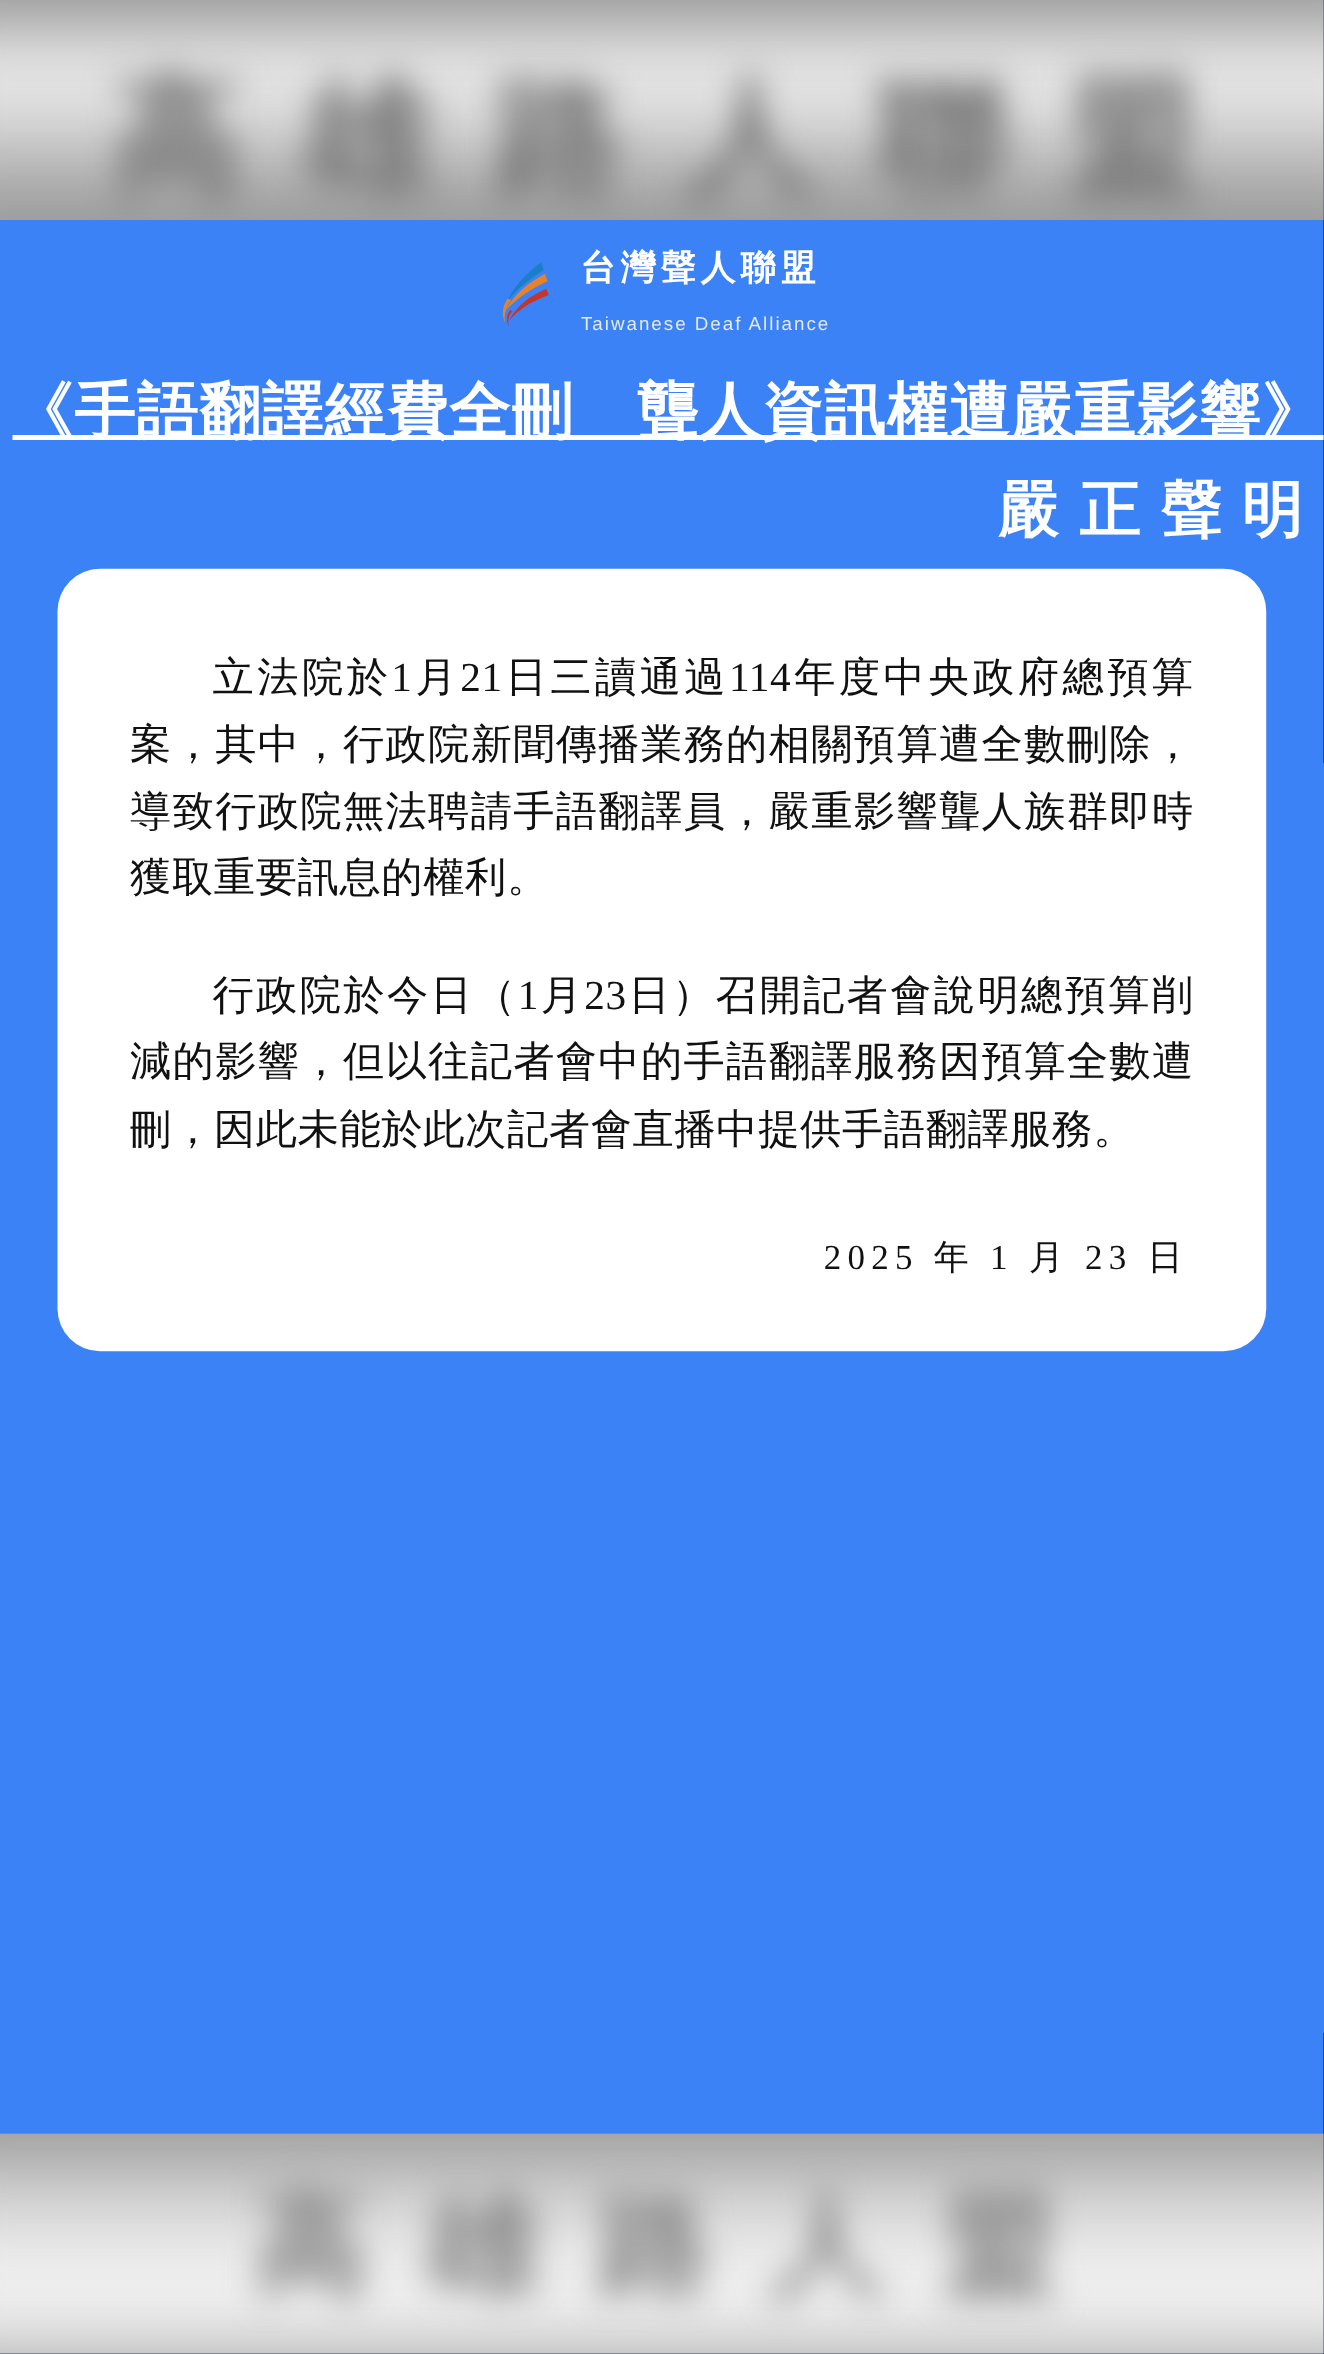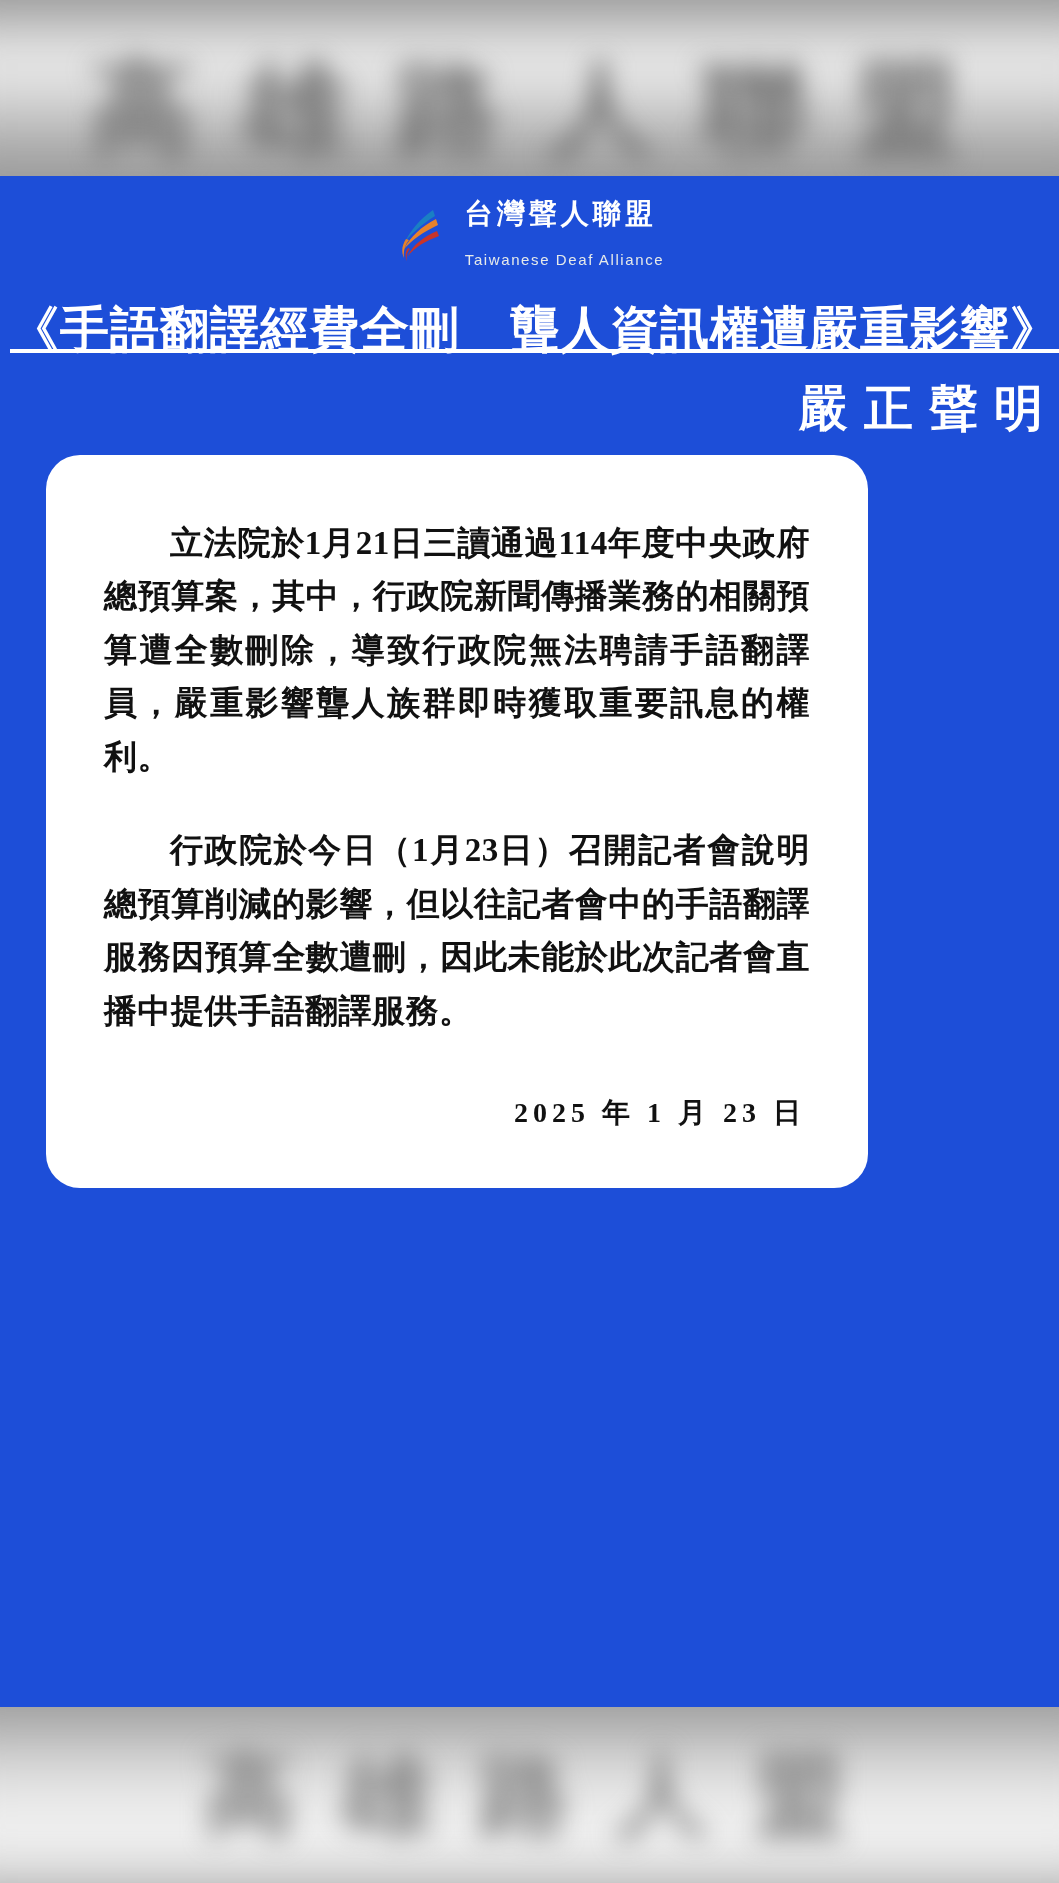--- a/index.html
+++ b/index.html
@@ -9,21 +9,21 @@
   }
   body {
     font-family: "Liberation Sans", "DejaVu Sans", sans-serif;
   }
 
   #page {
     position: relative;
     width: 1059px;
     height: 1883px;
     overflow: hidden;
-    background: #1d4ed8;
+    background: #3b82f6;
   }
 
   
   .blur-band {
     position: absolute;
     left: 0;
     width: 1059px;
     overflow: hidden;
     background: #9a9a9a;
   }
@@ -134,26 +134,25 @@
     margin-top: 20px;
     text-align: right;
     text-indent: 16px;
   }
 
   
   .card {
     position: absolute;
     left: 46px;
     top: 455px;
-    width: 822px;
+    width: 967px;
     background: #ffffff;
     border-radius: 34px;
     box-sizing: border-box;
     padding: 62px 58px 56px 58px;
-    font-weight: bold;
   }
 
   .body-text {
     font-family: "Liberation Serif", "DejaVu Serif", serif;
     color: #111111;
     font-size: 33px;
     line-height: 1.62;
     text-align: justify;
     text-justify: inter-character;
     margin: 0 0 40px 0;

